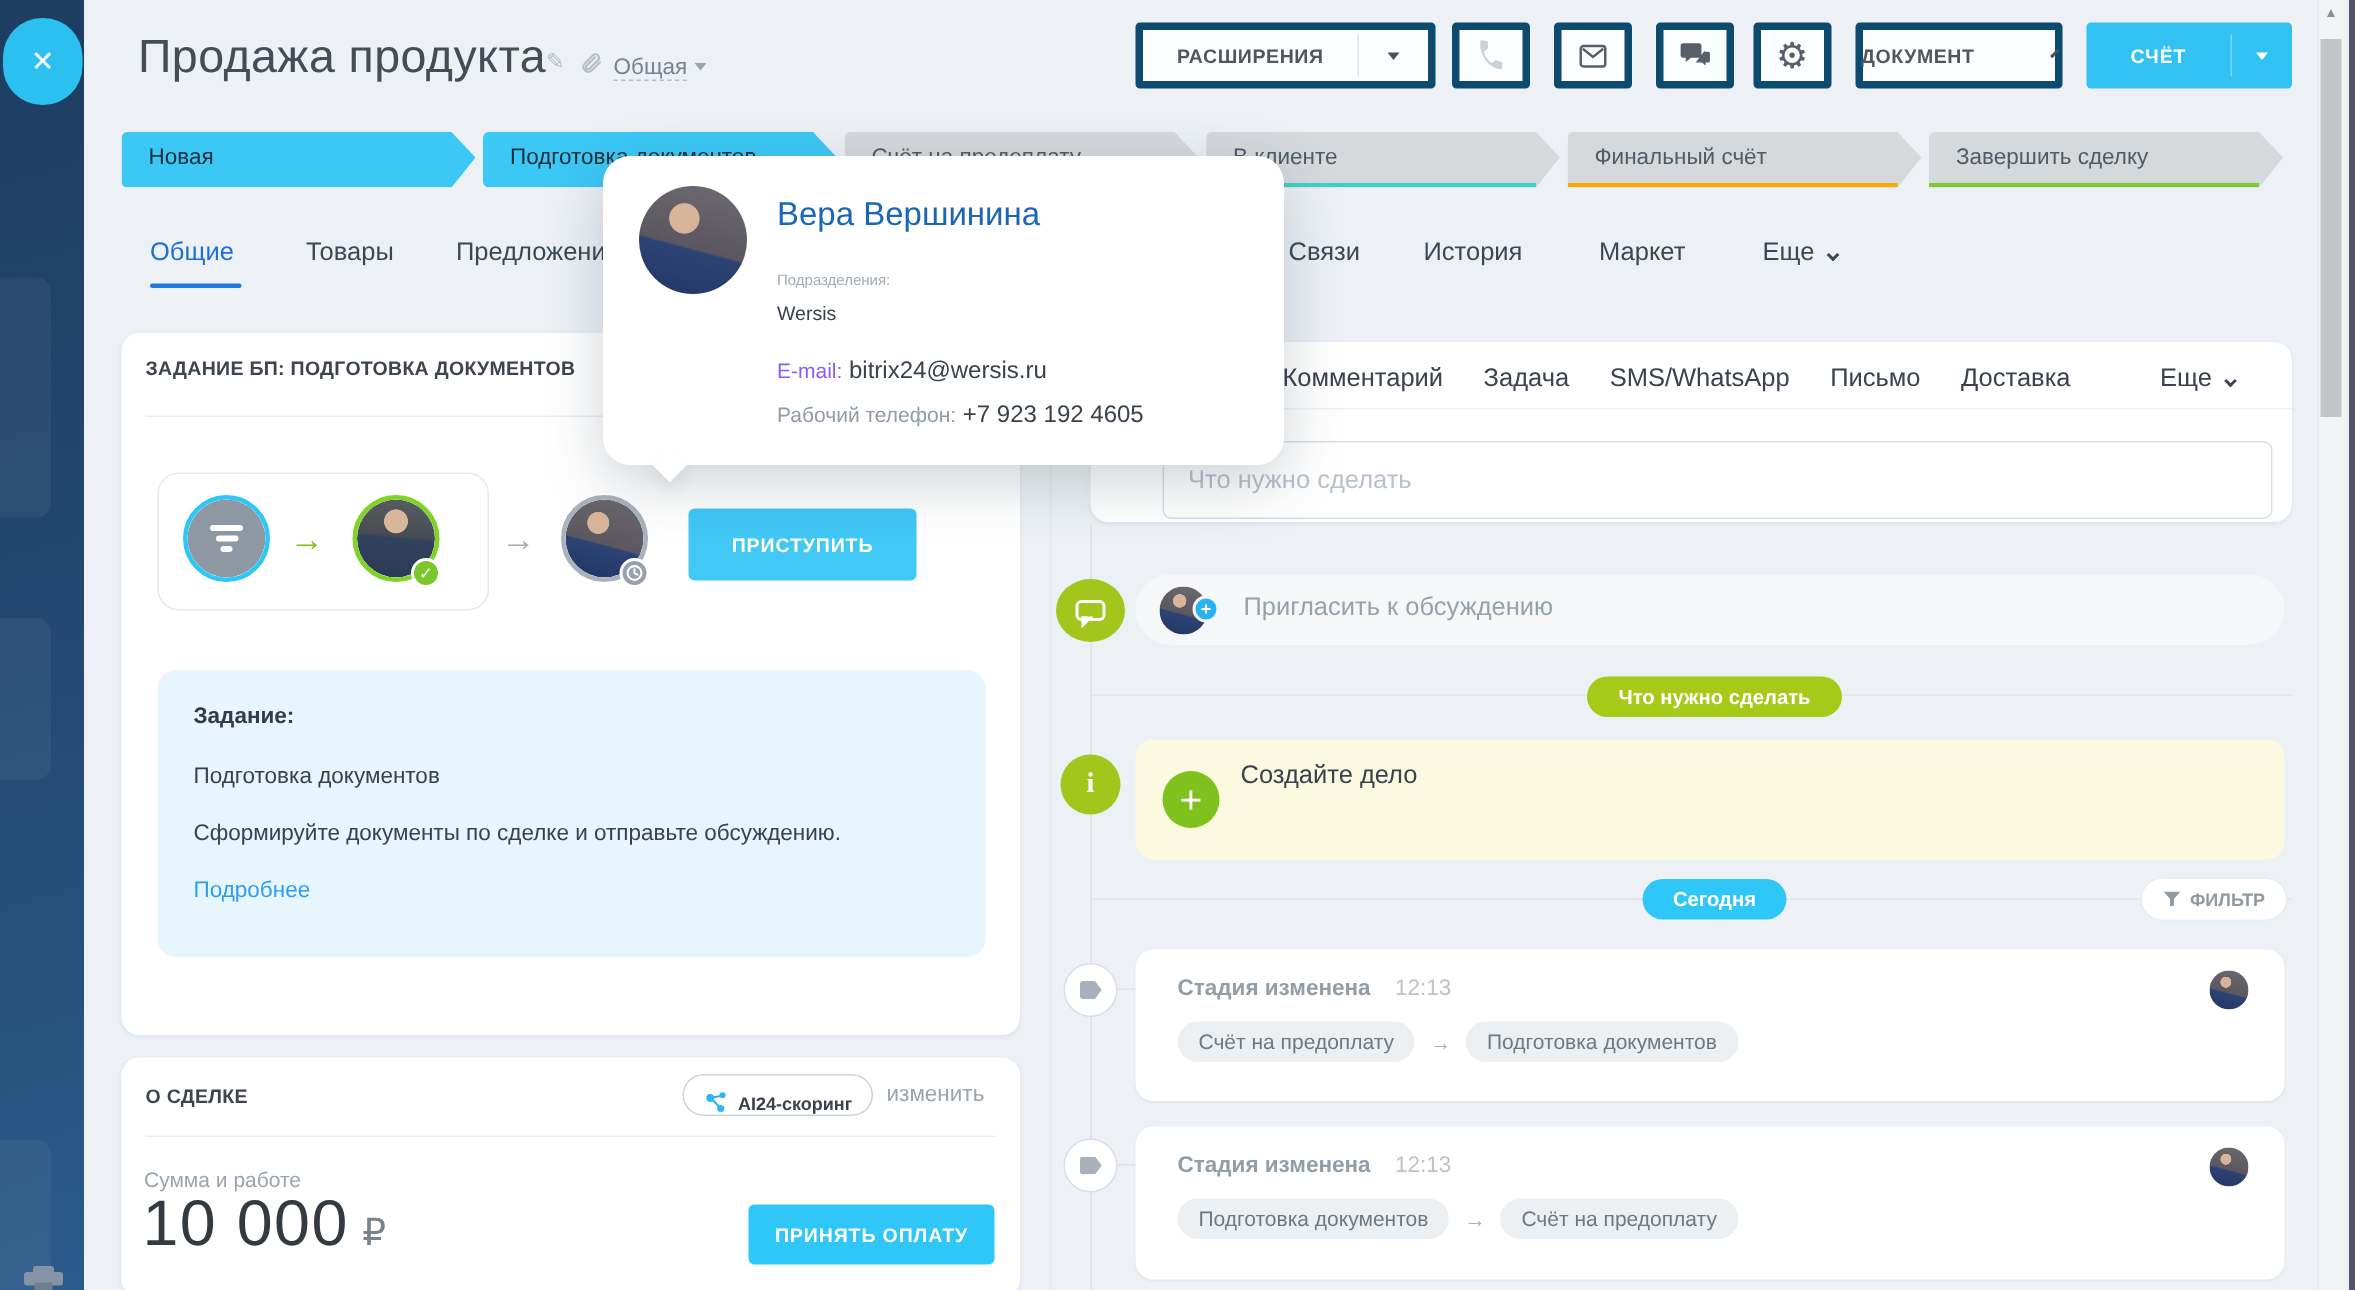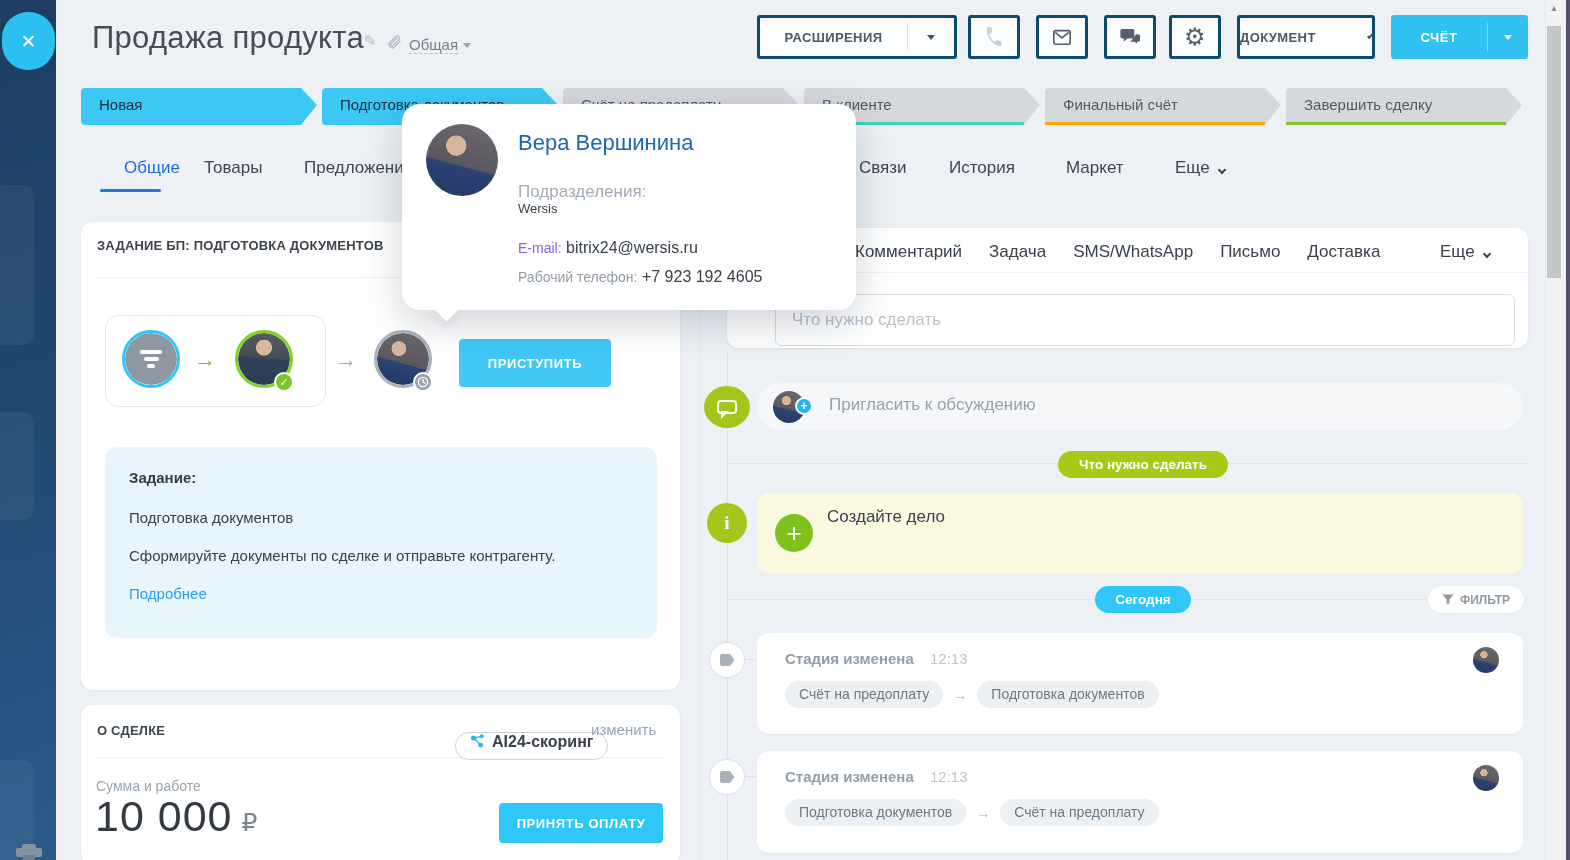--- a/index.html
+++ b/index.html
@@ -19,21 +19,21 @@
   #printer .pr-slot { position:absolute; left:7px; top:11px; width:12px; height:6px; background:#6d7f90; border-radius:1px;}
 
   
   #page-title { left:92px; top:20px; font-size:31px; font-weight:300; color:#454d55; letter-spacing:.3px; }
   #pencil-ic { left:364px; top:32px; font-size:15px; color:#b4bdc5; cursor:pointer; }
   #clip-ic { left:386px; top:33px; cursor:pointer; }
   #category-sel { left:409px; top:36px; font-size:15px; color:#78828c; cursor:pointer; }
   #category-sel .lbl { border-bottom:1px dashed #b6c0c9; }
   .tri { display:inline-block; width:0; height:0; border-left:4px solid transparent; border-right:4px solid transparent; border-top:5px solid #9aa4ae; margin-left:5px; vertical-align:2px; }
 
-  .hbtn { position:absolute; top:15px; height:44px; background:#fbfdfe; border:3px solid #0c4a6e; border-radius:3px;
+  .hbtn { position:absolute; top:15px; height:44px; background:#fbfdfe; border:5px solid #0c4a6e; border-radius:3px;
     display:flex; align-items:center; justify-content:center; color:#50565e; font-size:13px; font-weight:600; letter-spacing:.4px; cursor:pointer; }
   .hbtn .divider { width:1px; height:28px; background:#dde3e8; margin:0 0; }
   .chev { display:inline-block; width:7px; height:7px; border-right:2px solid #4b525b; border-bottom:2px solid #4b525b; transform:rotate(45deg); margin-left:9px; margin-top:-4px; }
   #btn-invoice { left:1391px; width:137px; background:#32c2f2; border:none; color:#fff; font-weight:700; letter-spacing:.6px; }
   #btn-invoice .divider { background:rgba(255,255,255,.38); }
   #btn-invoice .tri { border-top-color:#fff; margin-left:0; }
 
   
   .stage { position:absolute; top:88px; height:37px; width:236px; line-height:33px; padding-left:18px; font-size:15px; cursor:pointer;
     clip-path:polygon(0 0,calc(100% - 16px) 0,100% 46%,calc(100% - 16px) 100%,0 100%); border-radius:4px 0 0 4px; }
@@ -66,21 +66,21 @@
   .av { border-radius:50%; background:
       radial-gradient(circle at 42% 30%, #d8b49a 0 15%, rgba(0,0,0,0) 16%),
       linear-gradient(195deg,#6e6a70 0%,#5a5760 56%,#2c4374 58%,#223663 100%); }
   .av.man { background:
       radial-gradient(circle at 50% 28%, #d9b79d 0 17%, rgba(0,0,0,0) 18%),
       linear-gradient(185deg,#585d63 0%,#484d53 46%,#33425c 50%,#2a3a55 100%); }
   .av.bp { background:#8e98a2; }
 
   
   #ai-badge { left:455px; top:716px; height:28px; border:1px solid #ccd4da; border-radius:16px; position:absolute;
-    display:flex; align-items:flex-start; gap:6px; padding:0 13px; font-size:16px; font-weight:700; color:#3b424b; background:#fff; cursor:pointer;margin-top:16px; }
+    display:flex; align-items:flex-end; gap:6px; padding:0 13px; font-size:12px; font-weight:700; color:#3b424b; background:#fff; cursor:pointer; }
   #amount { left:95px; top:792px; font-size:43px; font-weight:400; color:#343a41; position:absolute; letter-spacing:1px; }
   #currency { font-size:25px; color:#79838d; font-weight:400; margin-left:9px; }
 
   
   #col-line { left:700px; top:232px; width:1px; height:628px; background:#e4e8ec; }
   #tl-line  { left:727px; top:350px; width:1px; height:510px; background:#dfe3e7; }
   .tl-tab { font-size:17px; color:#39424e; cursor:pointer; }
   #composer-input { left:775px; top:294px; width:740px; height:52px; border:1px solid #d8dee3; border-radius:6px; background:#fff;
     font-size:17px; color:#39424e; padding:0 16px; position:absolute; font-family:inherit; }
   #composer-input::placeholder { color:#b9c1ca; }
@@ -96,21 +96,21 @@
   .pill-badge { position:absolute; border-radius:14px; color:#fff; font-size:13.5px; font-weight:700;
     display:flex; align-items:center; justify-content:center; z-index:3; }
   .chip { background:#edf0f3; border-radius:14px; height:27px; line-height:27px; padding:0 14px; font-size:14px; color:#6e7983; white-space:nowrap; }
   .chip-arrow { font-size:14px; color:#a6aeb6; }
 
   
   #popup { left:378px; top:104px; width:454px; height:206px; background:#fff; border-radius:18px; z-index:60;
     box-shadow:0 12px 40px rgba(30,50,70,.22); position:absolute;margin-left:24px; }
   #popup::after { content:""; position:absolute; left:36px; bottom:-8px; width:17px; height:17px; background:#fff; transform:rotate(45deg);
     box-shadow:5px 5px 10px rgba(30,50,70,.06); }
-  #popup .p-label { font-size:17px; color:#a2abb5; }
+  #popup .p-label { font-size:10px; color:#a2abb5; }
   #popup .p-val { font-size:13px; color:#39414b; }
 
   
   #sb-track { left:1545px; top:0; width:18px; height:860px; background:#f2f3f4; border-left:1px solid #e6e8ea; }
   #sb-thumb { left:1547px; top:26px; width:14px; height:252px; background:#c3c6c9; cursor:pointer; }
   #sb-up { left:1545px; top:3px; width:18px; text-align:center; font-size:9px; color:#8b8f94; cursor:pointer; }
   #win-edge { left:1566px; top:0; width:4px; height:860px; background:#56506a; }
 </style>
 </head>
 <body>
@@ -176,21 +176,21 @@
   <span style="width:40px;text-align:center;"><span class="tri"></span></span>
 </div>
 
 <div class="stage blue" style="left:81px;"><span>Новая</span></div>
 <div class="stage blue" style="left:322px;"><span>Подготовка документов</span></div>
 <div class="stage gray" style="left:563px;--u:#cfd4d9;"><span>Счёт на предоплату</span></div>
 <div class="stage gray" style="left:804px;--u:#3ed3c1;"><span>В клиенте</span></div>
 <div class="stage gray" style="left:1045px;--u:#fca800;"><span>Финальный счёт</span></div>
 <div class="stage gray" style="left:1286px;--u:#7cc832;"><span>Завершить сделку</span></div>
 
-<div class="mtab active" style="left:100px;margin-left:24px;">Общие</div>
+<div class="mtab active" style="left:100px;">Общие</div>
 <div class="mtab" style="left:204px;">Товары</div>
 <div class="mtab" style="left:304px;">Предложения</div>
 <div id="tab-underline" class="abs"></div>
 <div class="mtab" style="left:859px;">Связи</div>
 <div class="mtab" style="left:949px;">История</div>
 <div class="mtab" style="left:1066px;">Маркет</div>
 <div class="mtab" style="left:1175px;">
   <span>Еще</span><span class="chev" style="width:6px;height:6px;border-color:#3d4752;"></span>
 </div>
 
@@ -223,21 +223,21 @@
   <svg width="12" height="12" viewBox="0 0 12 12">
       <circle cx="6" cy="6" r="4.6" fill="none" stroke="#fff" stroke-width="1.4"></circle>
       <path d="M6 3.4V6l2 1.2" stroke="#fff" stroke-width="1.3" fill="none" stroke-linecap="round"></path>
     </svg>
 </div>
 <div class="blue-btn" style="left:459px;top:339px;width:152px;height:48px;">ПРИСТУПИТЬ</div>
 
 <div id="task-box">
   <div class="abs" style="left:24px;top:22px;font-weight:700;color:#343b44;">Задание:</div>
   <div class="abs" style="left:24px;top:62px;">Подготовка документов</div>
-  <div class="abs" style="left:24px;top:100px;">Сформируйте документы по сделке и отправьте контрагенту.</div>
+  <div class="abs" style="left:24px;top:100px;">Сформируйте документы по сделке и отправьте обсуждению.</div>
   <div class="abs" style="left:24px;top:138px;color:#2f9cf0;cursor:pointer;">Подробнее</div>
 </div>
 
 <div class="card" style="left:81px;top:705px;width:599px;height:160px;">
   <div class="sec-hdr" style="left:16px;top:18px;">О СДЕЛКЕ</div>
   <div class="hline" style="left:16px;right:16px;top:52px;"></div>
   <div class="abs" style="left:15px;top:73px;font-size:14px;color:#9aa4ae;">Сумма и работе</div>
 </div>
 <div id="ai-badge">
   <svg width="17" height="16" viewBox="0 0 17 16">

